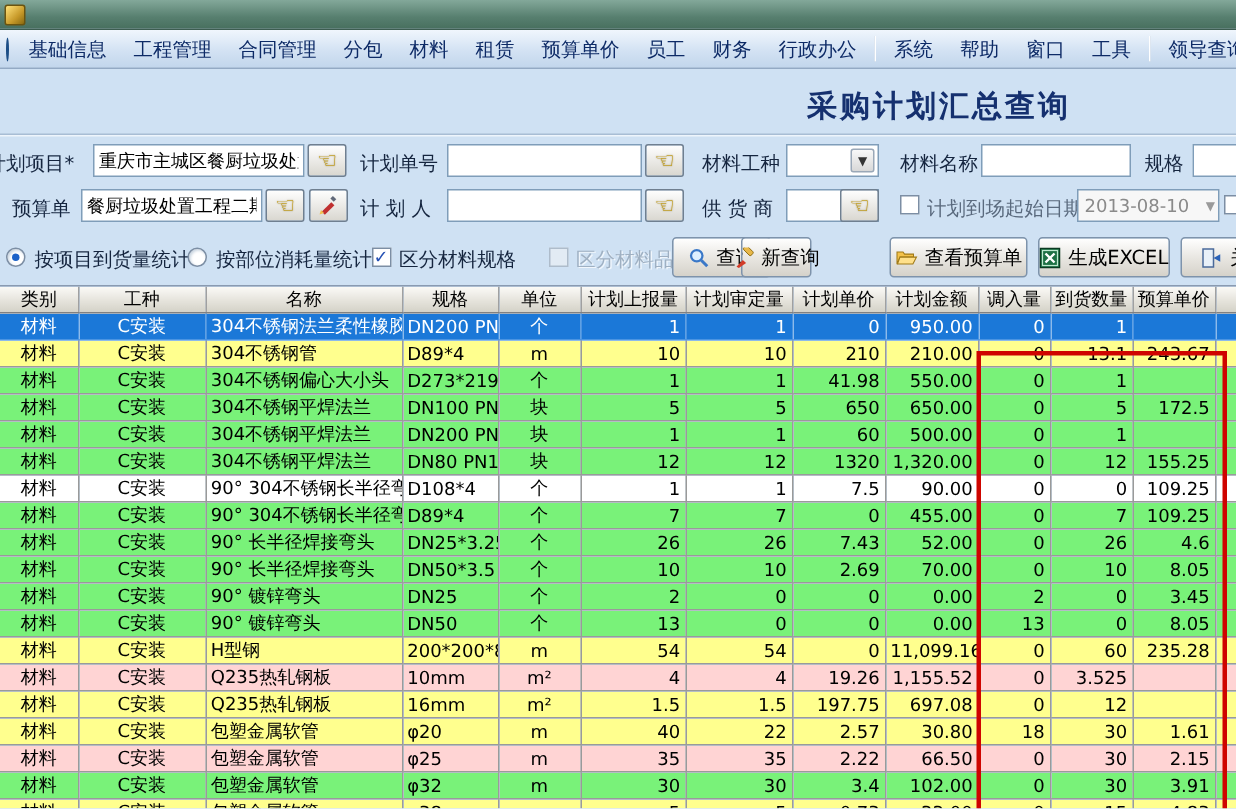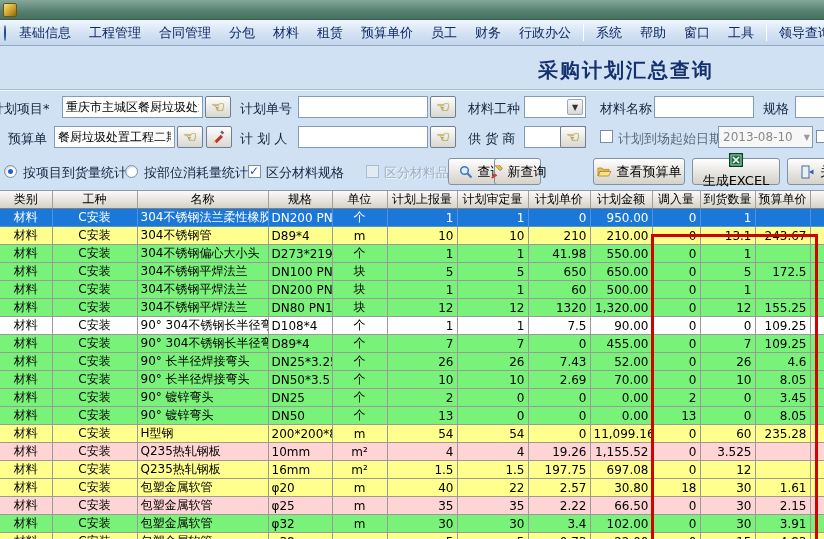--- a/index.html
+++ b/index.html
@@ -191,21 +191,21 @@
       </svg>
       <span>新查询</span>
     </div>
     <div class="btn" style="left:593px; top:112px; width:92px;">
       <svg width="15" height="13" viewBox="0 0 15 13">
         <path d="M1 3 h4 l1 1.4 h6 v2 H3 L1 11 Z" fill="#f4c24a" stroke="#a07a18" stroke-width="0.7"></path>
         <path d="M3 6.4 h11 L11.6 11 H1.3 Z" fill="#ffe08a" stroke="#a07a18" stroke-width="0.7"></path>
       </svg>
       <span>查看预算单</span>
     </div>
-    <div class="btn" style="left:692px; top:112px; width:88px;flex-direction:column;">
+    <div class="btn" style="left:692px; top:112px; width:88px;">
       <svg width="14" height="14" viewBox="0 0 14 14">
         <rect x="0.5" y="0.5" width="13" height="13" fill="#1d7044" stroke="#0c3a22"></rect>
         <rect x="2" y="2" width="10" height="10" fill="none" stroke="#bfe8cf" stroke-width="0.8"></rect>
         <path d="M4 4 l6 6 M10 4 l-6 6" stroke="#ffffff" stroke-width="1.6"></path>
       </svg>
       <span>生成EXCEL</span>
     </div>
     <div class="btn" style="left:787px; top:112px; width:60px;">
       <svg width="14" height="14" viewBox="0 0 14 14">
         <rect x="1" y="1" width="7" height="12" fill="#e8f0f8" stroke="#4a6a9a"></rect>

